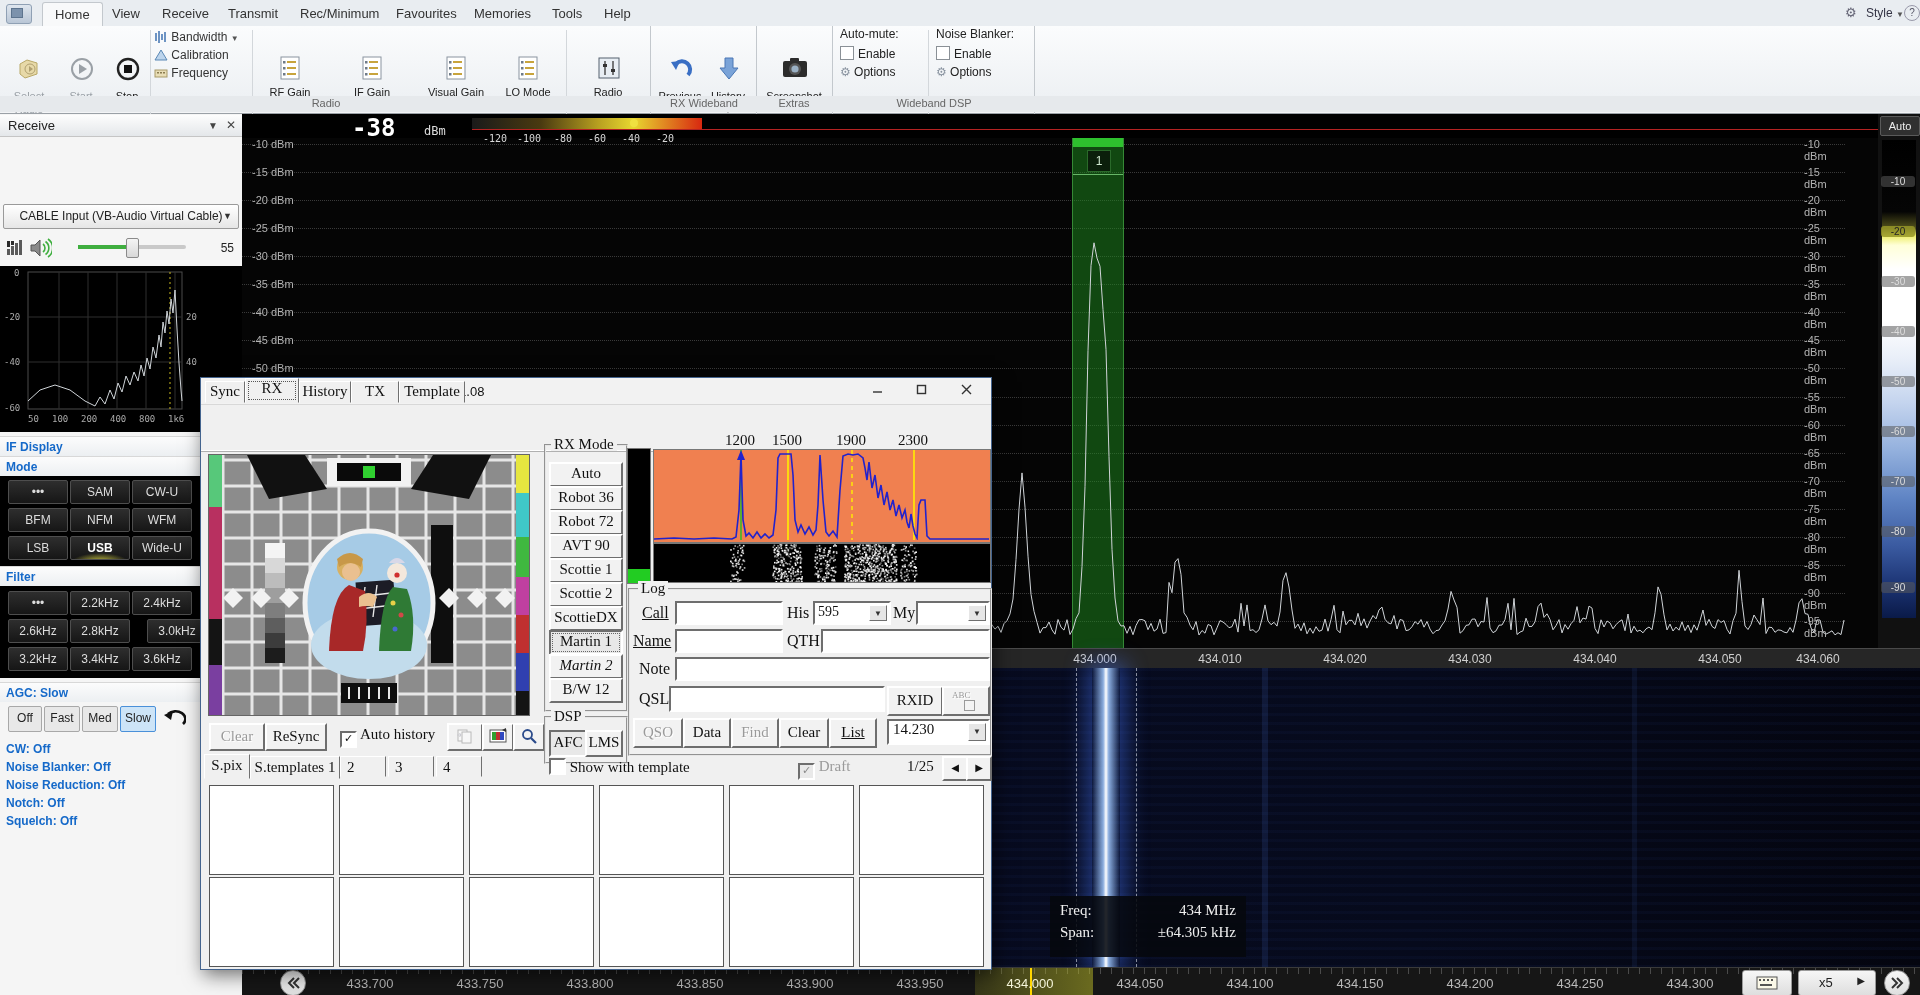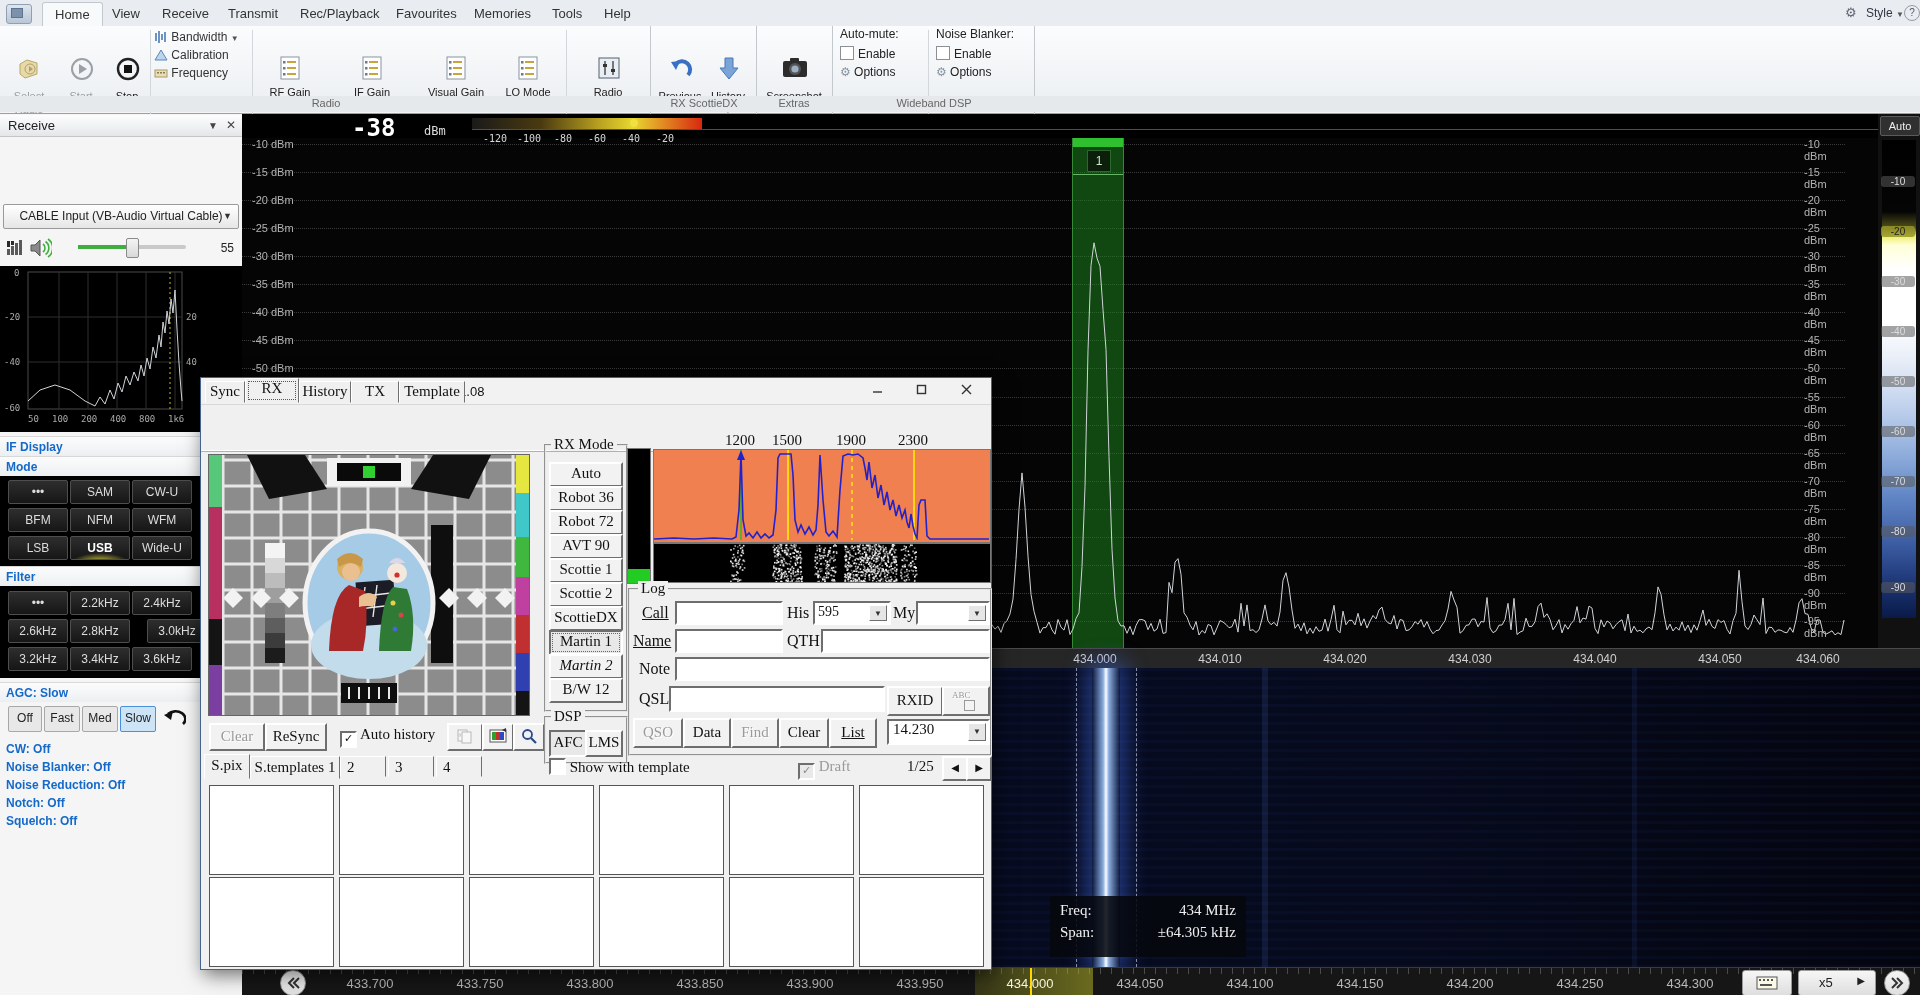--- a/index.html
+++ b/index.html
@@ -89,21 +89,21 @@
 
   <div id="ribbon">
     <div id="tabrow">
       <div class="abs" style="left:6px;top:4px;width:24px;height:18px;background:linear-gradient(#dfe6ee,#b9c6d6);border:1px solid #8fa0b4;border-radius:3px;">
         <div class="abs" style="left:4px;top:3px;width:10px;height:8px;background:#7c92ac;border:1px solid #5d748e;"></div>
       </div>
       <div class="rtab active" style="left:42px;">Home</div>
       <div class="rtab" style="left:100px;">View</div>
       <div class="rtab" style="left:150px;">Receive</div>
       <div class="rtab" style="left:216px;">Transmit</div>
-      <div class="rtab" style="left:288px;">Rec/Playback</div>
+      <div class="rtab" style="left:288px;">Rec/Minimum</div>
       <div class="rtab" style="left:384px;">Favourites</div>
       <div class="rtab" style="left:462px;">Memories</div>
       <div class="rtab" style="left:540px;">Tools</div>
       <div class="rtab" style="left:592px;">Help</div>
       <div class="abs" style="left:1845px;top:5px;width:15px;height:15px;color:#667;font-size:13px;">⚙</div>
       <div class="abs" style="left:1866px;top:6px;font-size:12px;color:#334;"><span>Style</span> <span class="ddarrow">▼</span></div>
       <div class="abs" style="left:1904px;top:5px;width:14px;height:14px;border:1px solid #99a;border-radius:50%;text-align:center;font-size:10px;line-height:13px;color:#556;">?</div>
     </div>
 
     <div id="ribbonbody">
@@ -275,21 +275,21 @@
       <div class="abs" style="left:936px;top:2px;width:92px;font-size:12px;color:#222;">
         <div class="galine" style="margin-bottom:6px;">Noise Blanker:</div>
         <div class="galine" style="margin-bottom:6px;"><span class="chk"></span><span>Enable</span></div>
         <div class="galine"><span style="color:#8a94a0;">⚙</span> <span>Options</span></div>
       </div>
       <div class="vsep" style="left:1034px;top:0px;height:96px;background:#c3c8cd;"></div>
     </div>
 
     <div id="grouplabels">
       <span class="glabel" style="left:326px;">Radio</span>
-      <span class="glabel" style="left:704px;">RX ScottieDX</span>
+      <span class="glabel" style="left:704px;">RX Wideband</span>
       <span class="glabel" style="left:794px;">Extras</span>
       <span class="glabel" style="left:934px;">Wideband DSP</span>
     </div>
   </div>
 
   <div id="panel">
     <div id="rxheader">
       <span style="padding-left:8px;">Receive</span>
       <span class="abs" style="left:208px;top:0;color:#444;font-size:10px;">▼</span>
       <span class="abs" style="left:226px;top:0;color:#444;font-size:12px;">✕</span>

